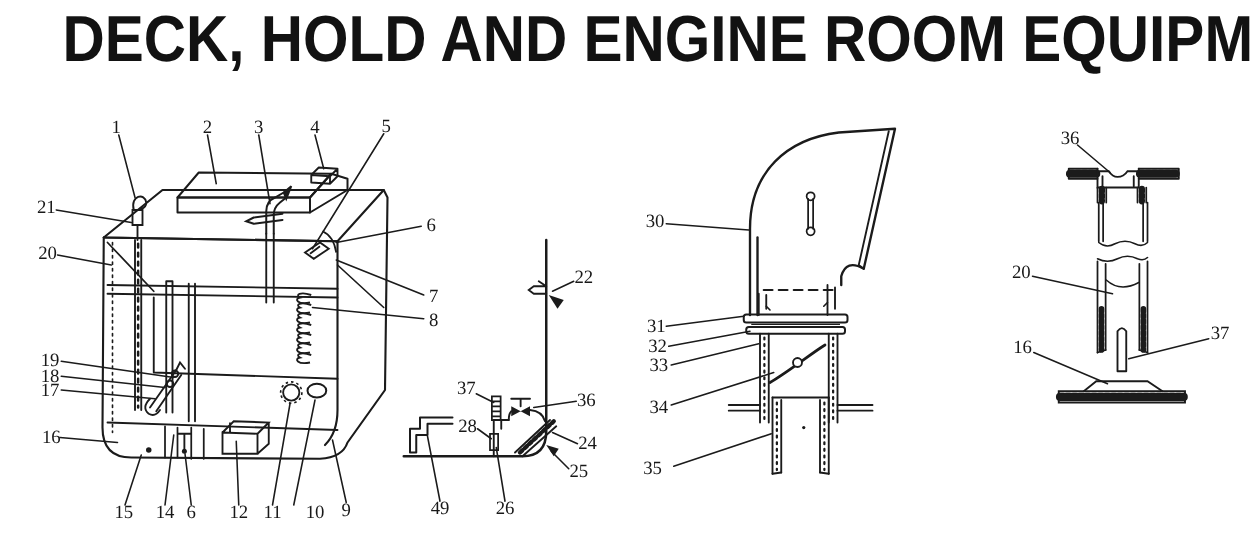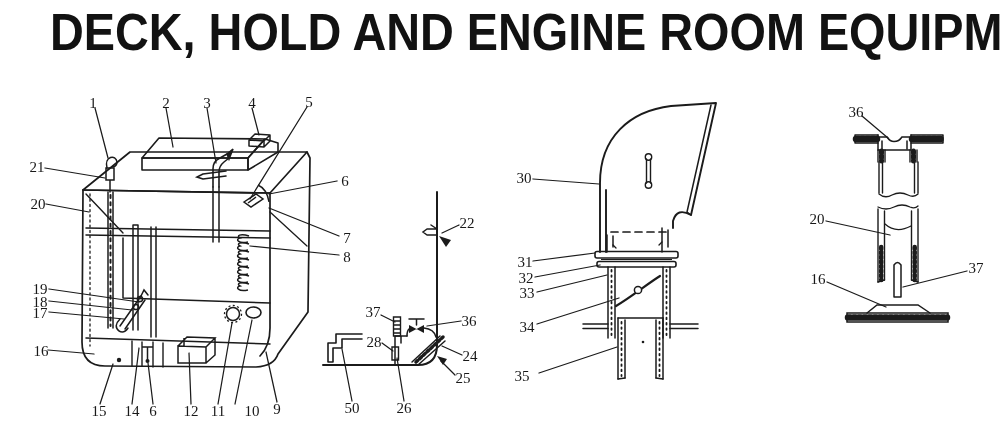--- a/index.html
+++ b/index.html
@@ -280,21 +280,21 @@
   <div class="co" style="left:40px;top:302px">18</div>
   <div class="co" style="left:40px;top:289px">19</div>
   <div class="co" style="left:38px;top:204px">20</div>
   <div class="co" style="left:37px;top:167px">21</div>
 
   <div class="co" style="left:467px;top:223px">22</div>
   <div class="co" style="left:469px;top:321px">36</div>
   <div class="co" style="left:470px;top:356px">24</div>
   <div class="co" style="left:463px;top:378px">25</div>
   <div class="co" style="left:404px;top:408px">26</div>
-  <div class="co" style="left:352px;top:408px">50</div>
+  <div class="co" style="left:352px;top:408px">49</div>
   <div class="co" style="left:374px;top:342px">28</div>
   <div class="co" style="left:373px;top:312px">37</div>
 
   <div class="co" style="left:524px;top:178px">30</div>
   <div class="co" style="left:525px;top:262px">31</div>
   <div class="co" style="left:526px;top:278px">32</div>
   <div class="co" style="left:527px;top:293px">33</div>
   <div class="co" style="left:527px;top:327px">34</div>
   <div class="co" style="left:522px;top:376px">35</div>
 

